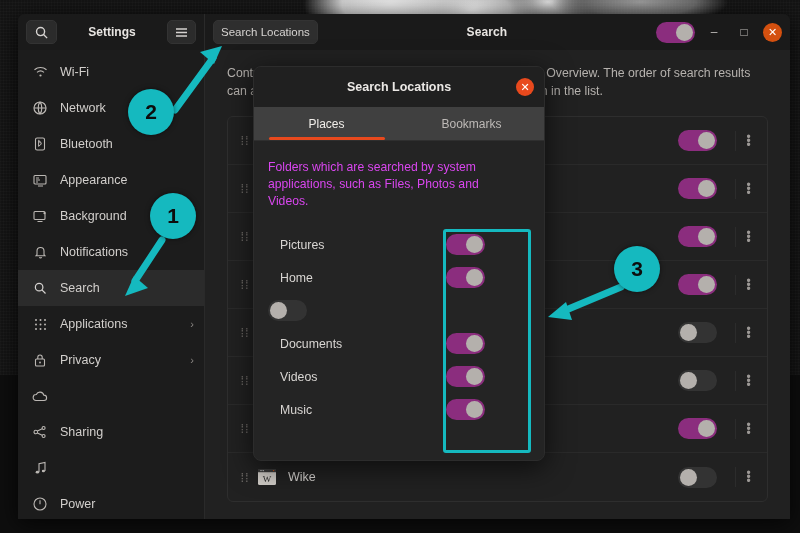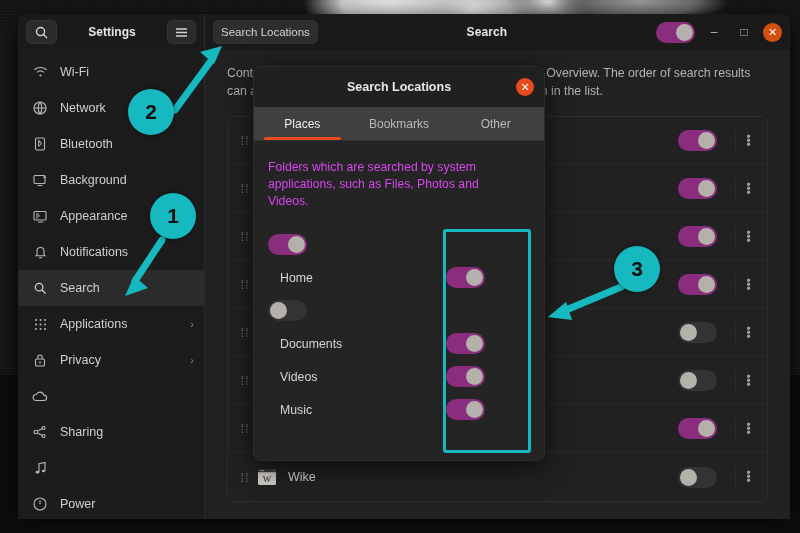--- a/index.html
+++ b/index.html
@@ -223,38 +223,38 @@
               <path d="M5.6 4.2l2.9 2.6-2.9 2.6V3.3l2.9 2.6" stroke-width="1"></path>
             </svg>
           </span>
           <span class="nav-label">Bluetooth</span>
           <span class="nav-chev"></span>
         </div>
 
         <div class="nav-item">
           <span class="nav-ico">
             <svg width="15" height="13" viewBox="0 0 15 13" fill="none" stroke="#bbb7b3" stroke-width="1.1">
+              <rect x="1" y="1.5" width="12" height="8.5" rx="1"></rect>
+              <path d="M3 4h3M3 6h4M3 8h2" stroke-width="1.1"></path>
+                <path d="M5 12h5"></path>
+            </svg>
+          </span>
+          <span class="nav-label">Appearance</span>
+          <span class="nav-chev"></span>
+        </div>
+
+        <div class="nav-item">
+          <span class="nav-ico">
+            <svg width="15" height="13" viewBox="0 0 15 13" fill="none" stroke="#bbb7b3" stroke-width="1.1">
               <rect x="1" y="1.5" width="11" height="8" rx="1"></rect>
                 <path d="M4.5 11.5h5"></path>
               <circle cx="11.5" cy="3.2" r="1.1" fill="#bbb7b3" stroke="none"></circle>
             </svg>
           </span>
           <span class="nav-label">Background</span>
-          <span class="nav-chev"></span>
-        </div>
-
-        <div class="nav-item">
-          <span class="nav-ico">
-            <svg width="15" height="13" viewBox="0 0 15 13" fill="none" stroke="#bbb7b3" stroke-width="1.1">
-              <rect x="1" y="1.5" width="12" height="8.5" rx="1"></rect>
-              <path d="M3 4h3M3 6h4M3 8h2" stroke-width="1.1"></path>
-                <path d="M5 12h5"></path>
-            </svg>
-          </span>
-          <span class="nav-label">Appearance</span>
           <span class="nav-chev"></span>
         </div>
 
         <div class="nav-item">
           <span class="nav-ico">
             <svg width="13" height="14" viewBox="0 0 13 14" fill="none" stroke="#bbb7b3" stroke-width="1.1">
               <path d="M3 9.5V6a3.5 3.5 0 0 1 7 0v3.5l1 1.3H2l1-1.3z"></path>
                 <path d="M5.3 12.2a1.4 1.4 0 0 0 2.4 0"></path>
             </svg>
           </span>
@@ -481,28 +481,28 @@
 
   <div class="dialog">
     <div class="dlg-head">
       <div class="dlg-title">Search Locations</div>
       <div class="dlg-close">✕</div>
     </div>
 
     <div class="tabs">
       <div class="tab active">Places</div>
       <div class="tab">Bookmarks</div>
-      <div class="tab">Other</div>
     </div>
 
     <div class="dlg-body">
       <div class="dlg-desc">Folders which are searched by system applications, such as Files, Photos and Videos.</div>
 
       <div class="places">
         <div class="place-row">
+          <span class="place-name">Pictures</span>
           <span class="pill on">
               <span class="knob"></span>
             </span>
         </div>
         <div class="place-row">
           <span class="place-name">Home</span>
           <span class="pill on">
               <span class="knob"></span>
             </span>
         </div>

